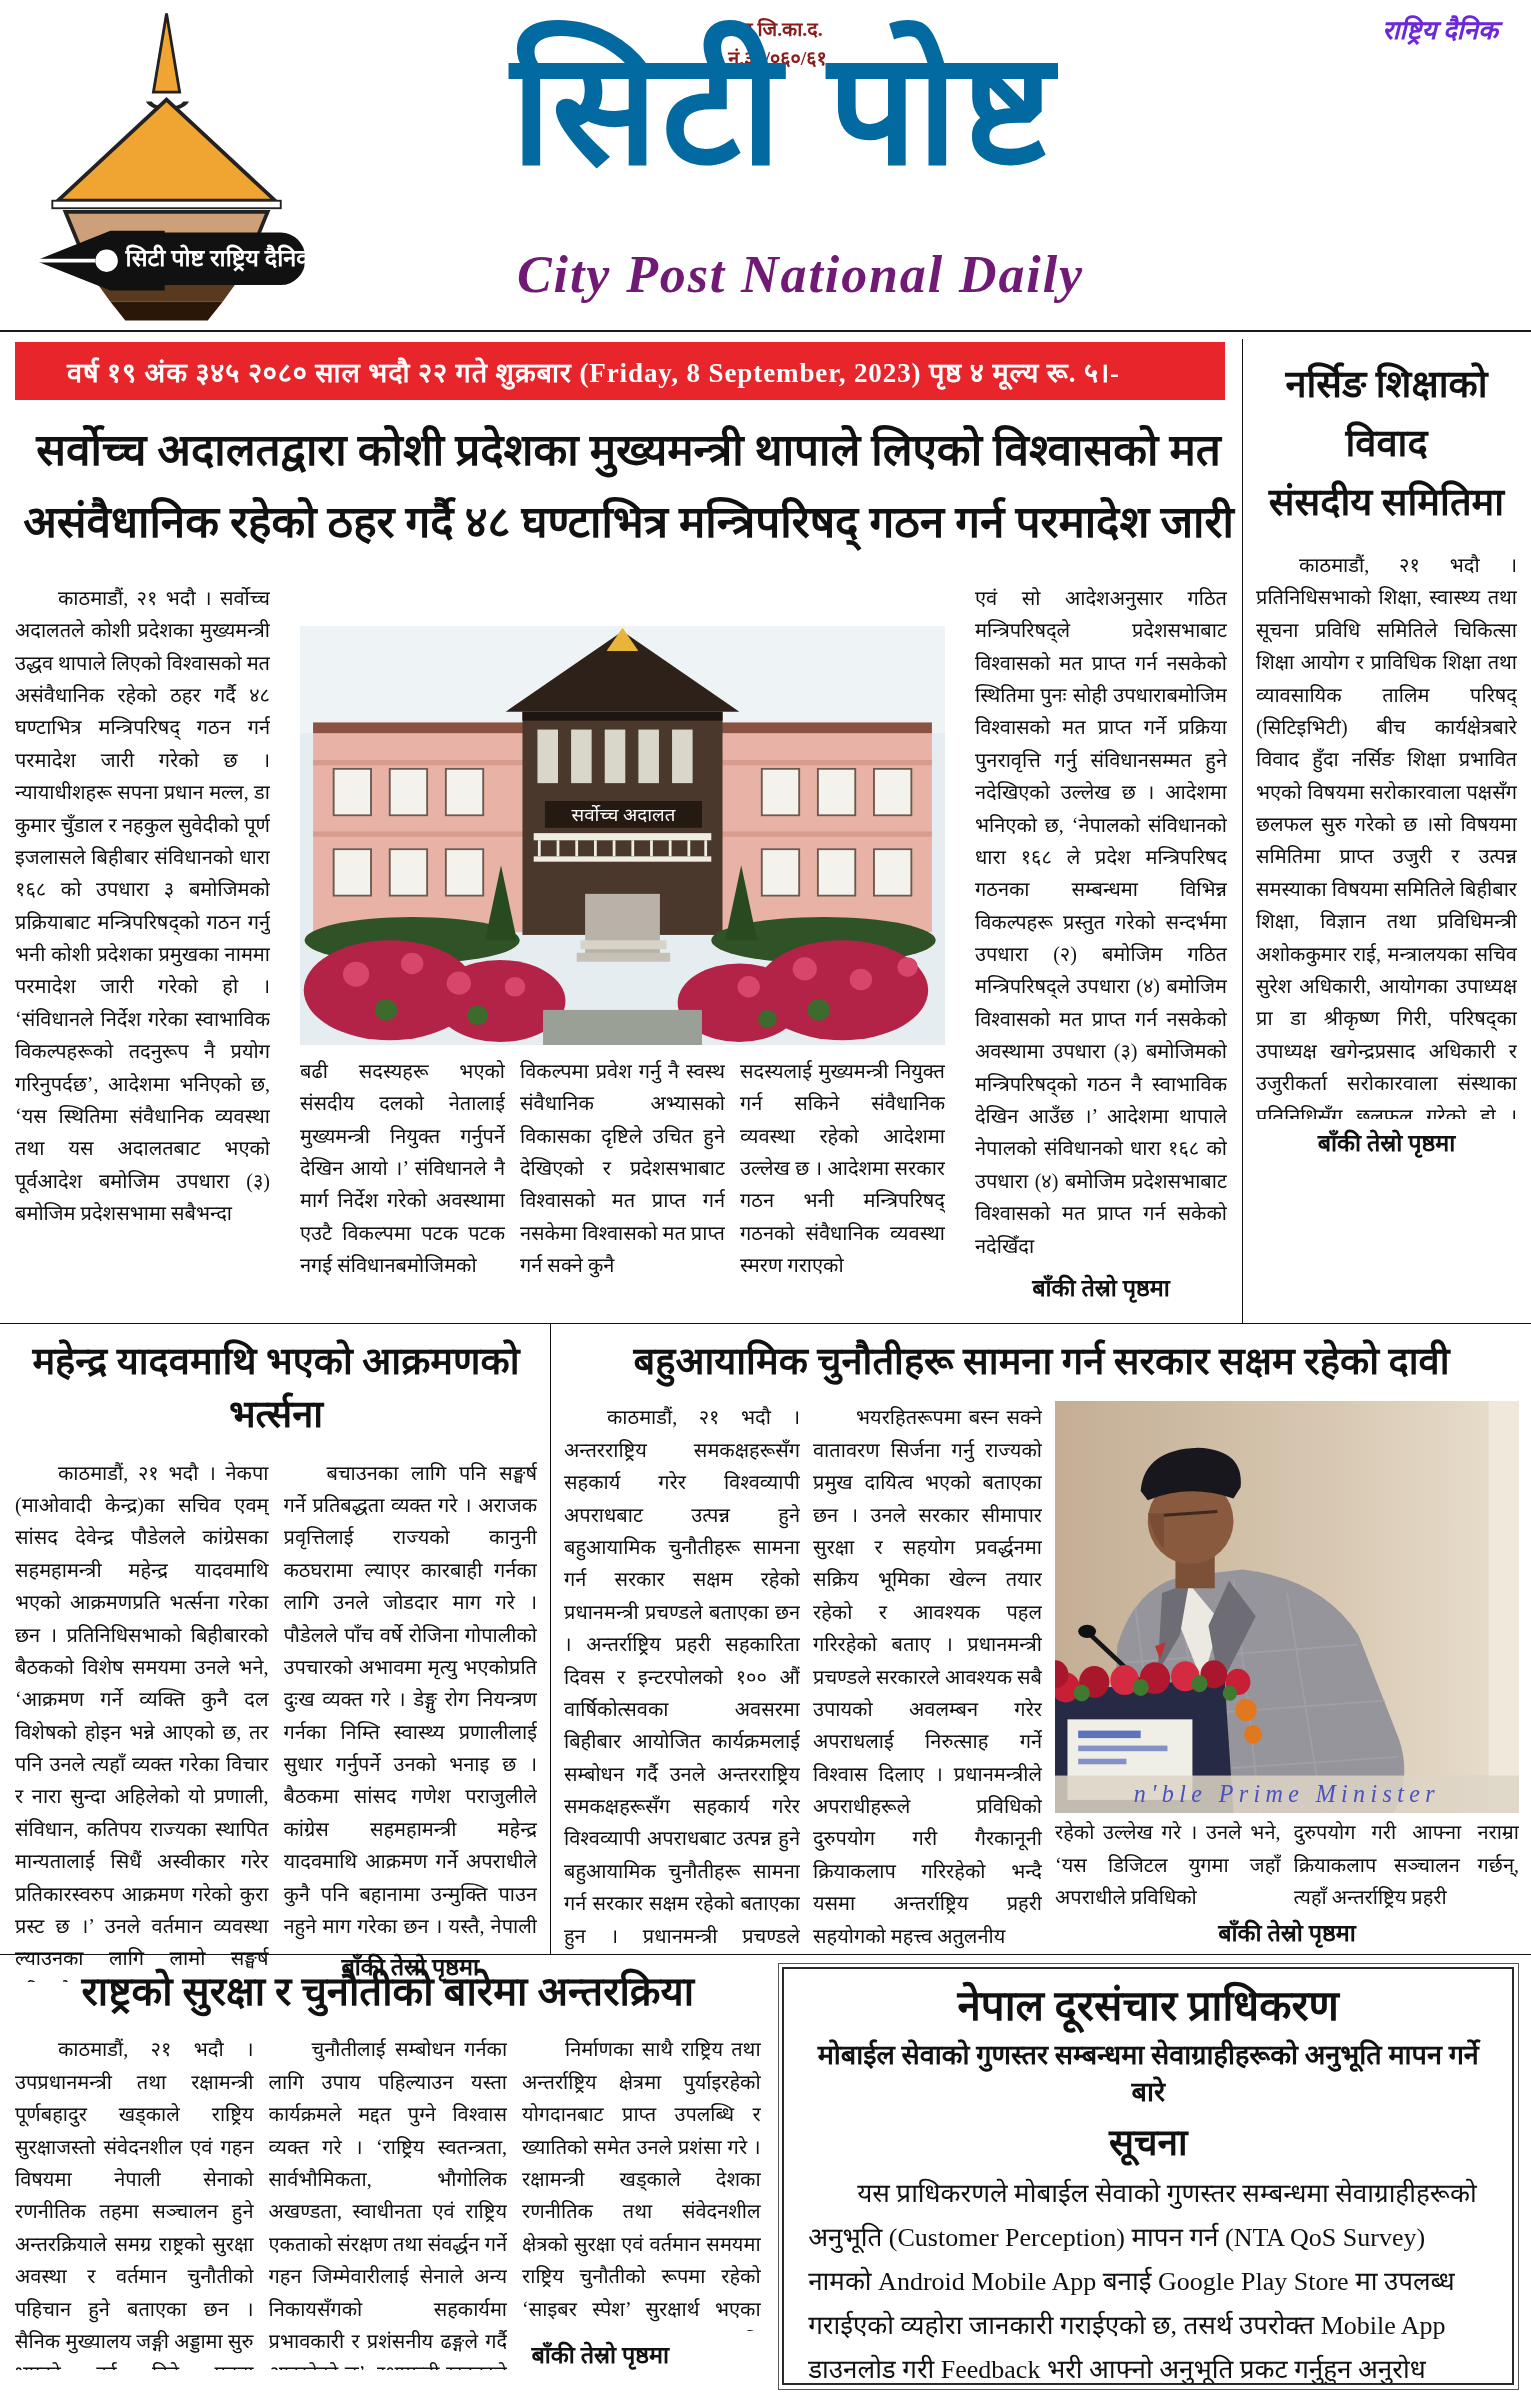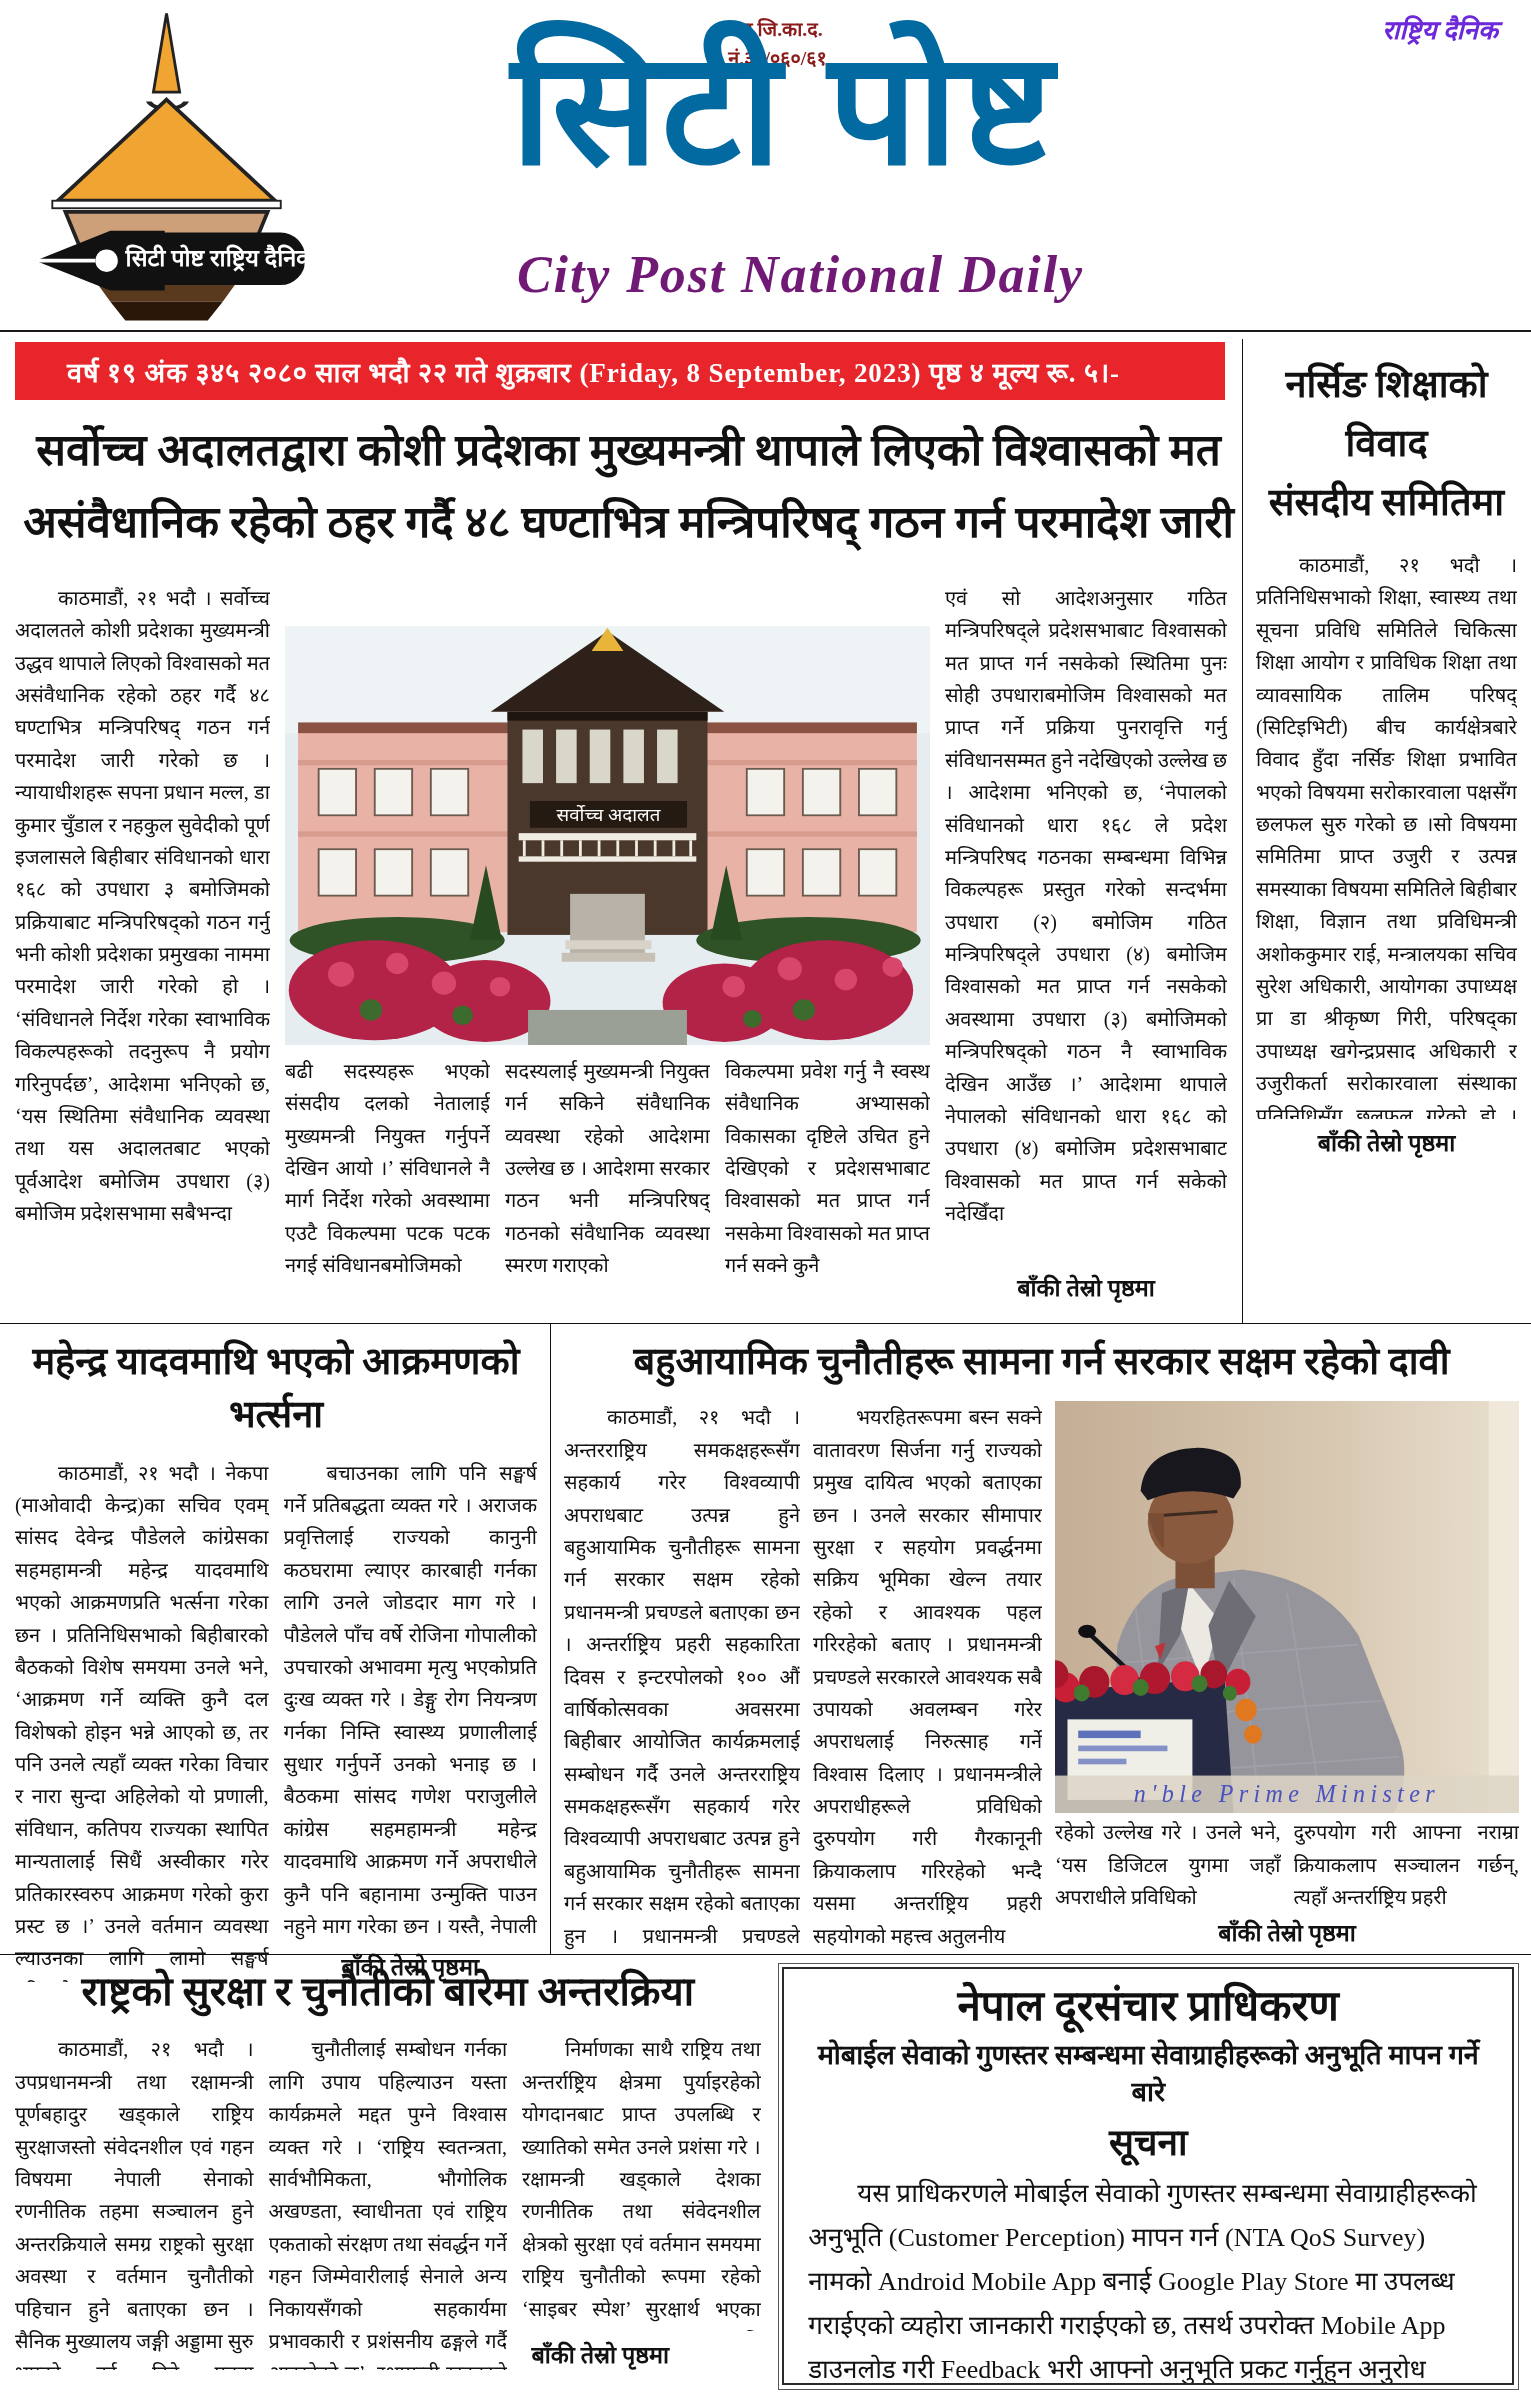--- a/index.html
+++ b/index.html
@@ -16,21 +16,21 @@
   .title-en{position:absolute;left:517px;top:245px;font-size:52px;font-weight:bold;font-style:italic;
             color:#701a75;white-space:nowrap;letter-spacing:1.9px;}
   .top-rule{position:absolute;top:330px;left:0;width:100%;border-top:2.8px solid #1a1a1a;}
   
   .content{position:absolute;top:333px;left:0;right:0;bottom:0;display:flex;flex-direction:column;justify-content:space-between;}
   .region-a{display:flex;height:990px;}
   .main-left{width:1242px;padding-left:15px;box-sizing:border-box;}
   .date-bar{margin-top:9.4px;margin-right:17px;height:58px;background:#e8252a;color:#fff;
             display:flex;align-items:center;padding-left:52px;font-size:27px;font-weight:bold;letter-spacing:0.9px;}
   .main-headline{margin-top:15px;text-align:center;font-weight:bold;font-size:44px;line-height:1.62;height:157px;overflow:hidden;}
-  .lead-cols{margin-top:9.4px;display:flex;gap:15px;height:721px;padding-right:15px;overflow:hidden;}
+  .lead-cols{margin-top:9.4px;display:flex;gap:30px;height:721px;padding-right:15px;overflow:hidden;}
   .col-text{font-size:20px;line-height:1.62;text-align:justify;margin:0;text-indent:43px;overflow:hidden;}
   .lead-col1{width:255px;}
   .lead-mid{width:645px;display:flex;flex-direction:column;margin-top:44px;}
   .photo1{width:100%;height:440px;}
   .lead-mid-cols{display:flex;gap:15px;margin-top:9.4px;height:260px;overflow:hidden;}
   .lead-mid-cols .mc{flex:1;}
   .lead-col5{flex:1;display:flex;flex-direction:column;}
   .note{font-weight:bold;font-size:23.4px;text-align:center;margin-top:7.5px;}
   .sidebar{flex:1;border-left:1.9px solid #111;margin-top:5.6px;padding:3.7px 15px 0 13px;overflow:hidden;}
   .sb-headline{font-size:38px;font-weight:bold;text-align:center;line-height:1.55;margin-top:13px;}
@@ -195,22 +195,22 @@
               <g fill="#3d6b2e">
                 <circle cx="92" cy="430" r="12"></circle>
                   <circle cx="190" cy="436" r="11"></circle>
                   <circle cx="555" cy="430" r="12"></circle>
                   <circle cx="500" cy="440" r="10"></circle>
               </g>
               <rect x="260" y="430" width="170" height="40" fill="#9aa096"></rect>
             </svg>
             <div class="lead-mid-cols">
               <p class="col-text mc" style="text-indent:0;">बढी सदस्यहरू भएको संसदीय दलको नेतालाई मुख्यमन्त्री नियुक्त गर्नुपर्ने देखिन आयो ।’ संविधानले नै मार्ग निर्देश गरेको अवस्थामा एउटै विकल्पमा पटक पटक नगई संविधानबमोजिमको</p>
+              <p class="col-text mc" style="text-indent:0;">विकल्पमा प्रवेश गर्नु नै स्वस्थ संवैधानिक अभ्यासको विकासका दृष्टिले उचित हुने देखिएको र प्रदेशसभाबाट विश्वासको मत प्राप्त गर्न नसकेमा विश्वासको मत प्राप्त गर्न सक्ने कुनै</p>
               <p class="col-text mc" style="text-indent:0;">सदस्यलाई मुख्यमन्त्री नियुक्त गर्न सकिने संवैधानिक व्यवस्था रहेको आदेशमा उल्लेख छ । आदेशमा सरकार गठन भनी मन्त्रिपरिषद् गठनको संवैधानिक व्यवस्था स्मरण गराएको</p>
-              <p class="col-text mc" style="text-indent:0;">विकल्पमा प्रवेश गर्नु नै स्वस्थ संवैधानिक अभ्यासको विकासका दृष्टिले उचित हुने देखिएको र प्रदेशसभाबाट विश्वासको मत प्राप्त गर्न नसकेमा विश्वासको मत प्राप्त गर्न सक्ने कुनै</p>
             </div>
           </div>
           <div class="lead-col5">
             <p class="col-text" style="text-indent:0;flex:1;">एवं सो आदेशअनुसार गठित मन्त्रिपरिषद्ले प्रदेशसभाबाट विश्वासको मत प्राप्त गर्न नसकेको स्थितिमा पुनः सोही उपधाराबमोजिम विश्वासको मत प्राप्त गर्ने प्रक्रिया पुनरावृत्ति गर्नु संविधानसम्मत हुने नदेखिएको उल्लेख छ । आदेशमा भनिएको छ, ‘नेपालको संविधानको धारा १६८ ले प्रदेश मन्त्रिपरिषद गठनका सम्बन्धमा विभिन्न विकल्पहरू प्रस्तुत गरेको सन्दर्भमा उपधारा (२) बमोजिम गठित मन्त्रिपरिषद्ले उपधारा (४) बमोजिम विश्वासको मत प्राप्त गर्न नसकेको अवस्थामा उपधारा (३) बमोजिमको मन्त्रिपरिषद्को गठन नै स्वाभाविक देखिन आउँछ ।’ आदेशमा थापाले नेपालको संविधानको धारा १६८ को उपधारा (४) बमोजिम प्रदेशसभाबाट विश्वासको मत प्राप्त गर्न सकेको नदेखिँदा</p>
             <div class="note">बाँकी तेस्रो पृष्ठमा</div>
           </div>
         </div>
       </div>
 
       <aside class="sidebar">

